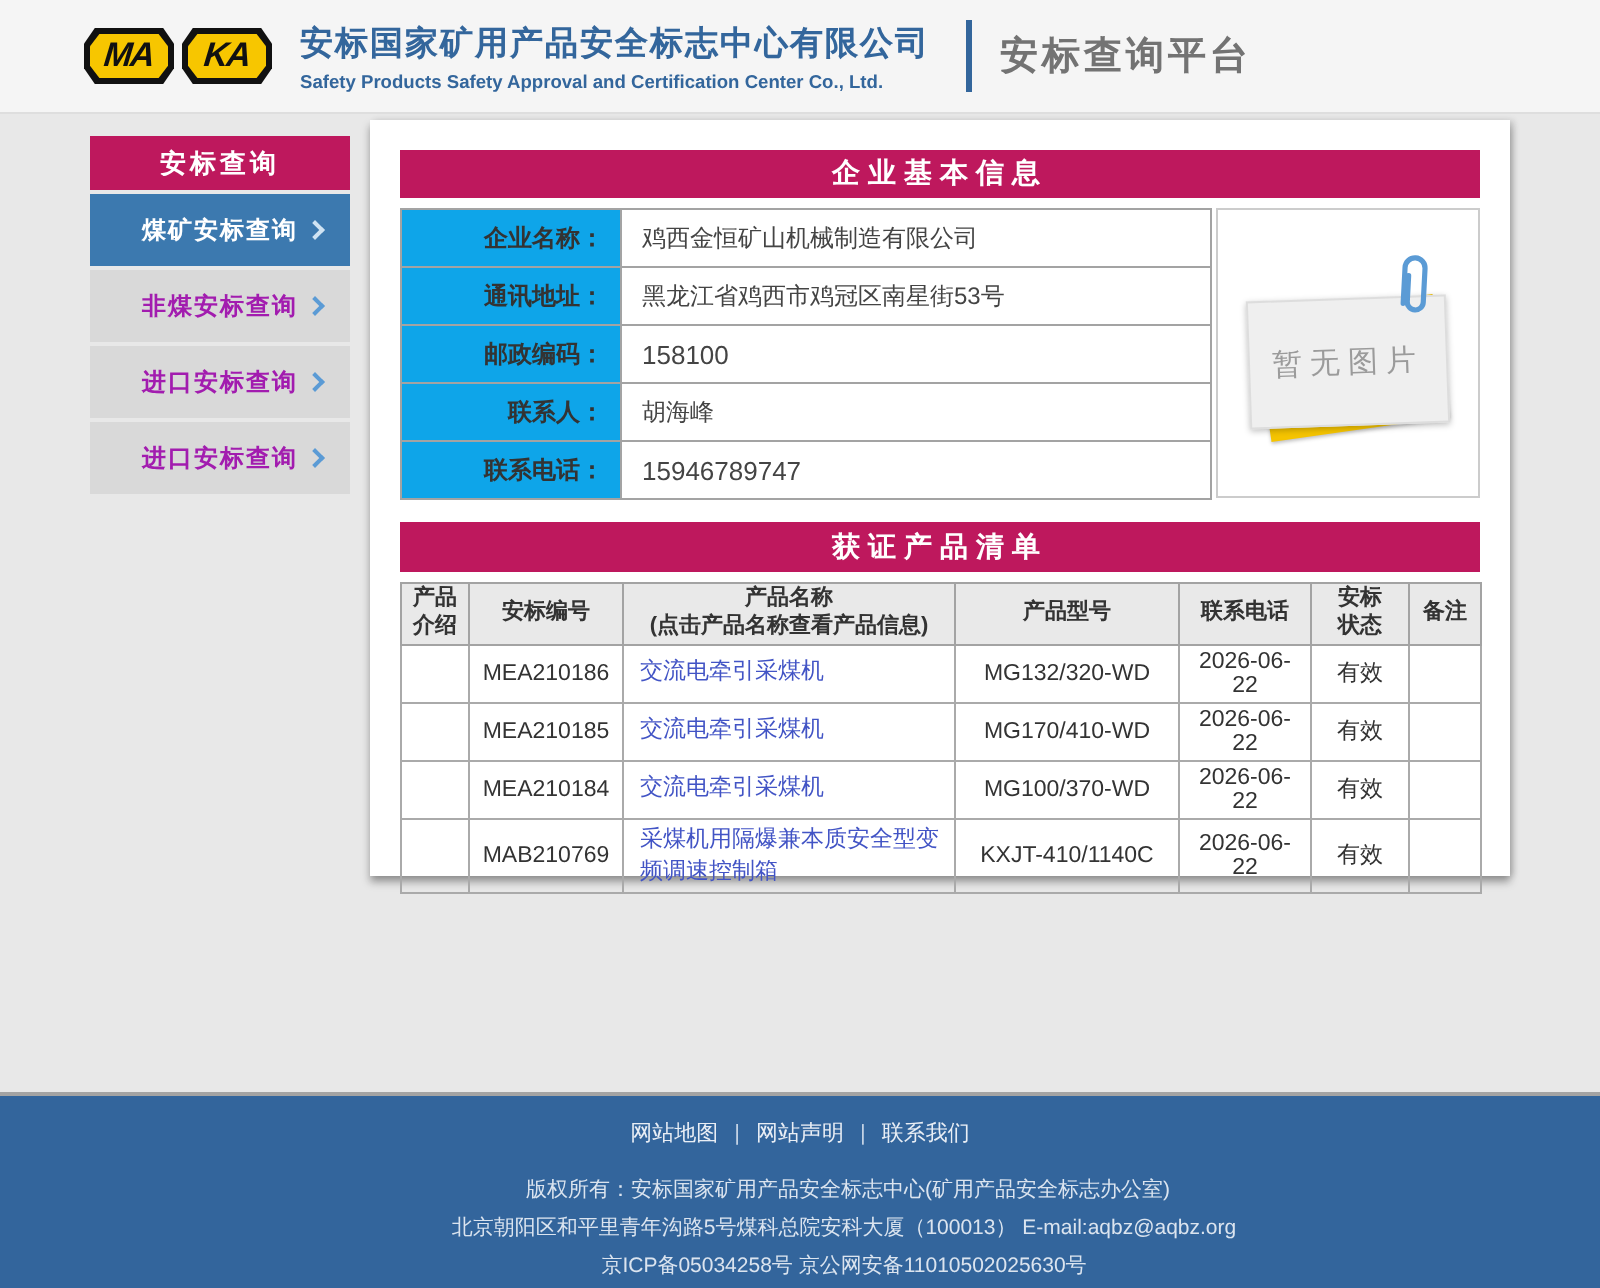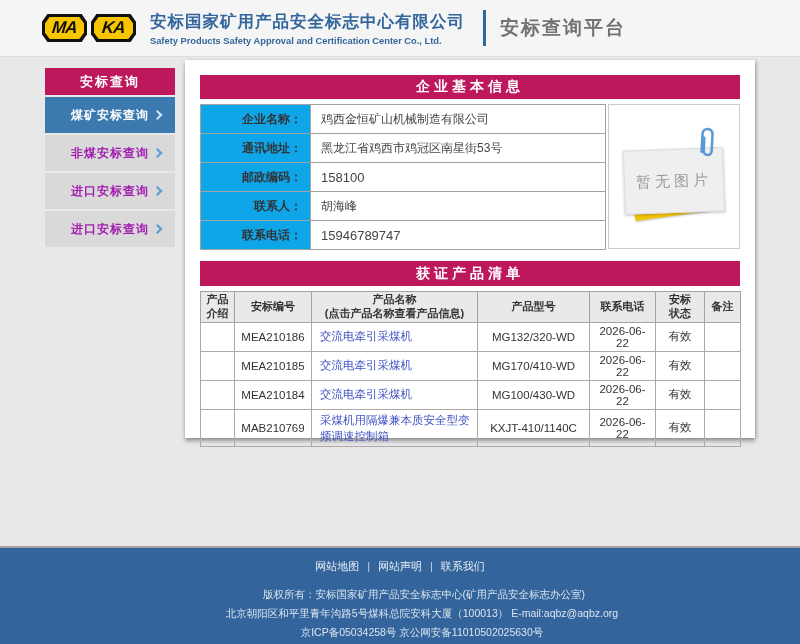--- a/index.html
+++ b/index.html
@@ -254,21 +254,21 @@
         <td class="name"><a class="plink">交流电牵引采煤机</a></td>
         <td>MG170/410-WD</td>
         <td>2026-06-22</td>
         <td>有效</td>
         <td></td>
       </tr>
       <tr>
         <td></td>
         <td>MEA210184</td>
         <td class="name"><a class="plink">交流电牵引采煤机</a></td>
-        <td>MG100/430-WD</td>
+        <td>MG100/370-WD</td>
         <td>2026-06-22</td>
         <td>有效</td>
         <td></td>
       </tr>
       <tr style="height:32px;">
         <td></td>
         <td>MAB210769</td>
         <td class="name"><a class="plink">采煤机用隔爆兼本质安全型变频调速控制箱</a></td>
         <td>KXJT-410/1140C</td>
         <td>2026-06-22</td>

